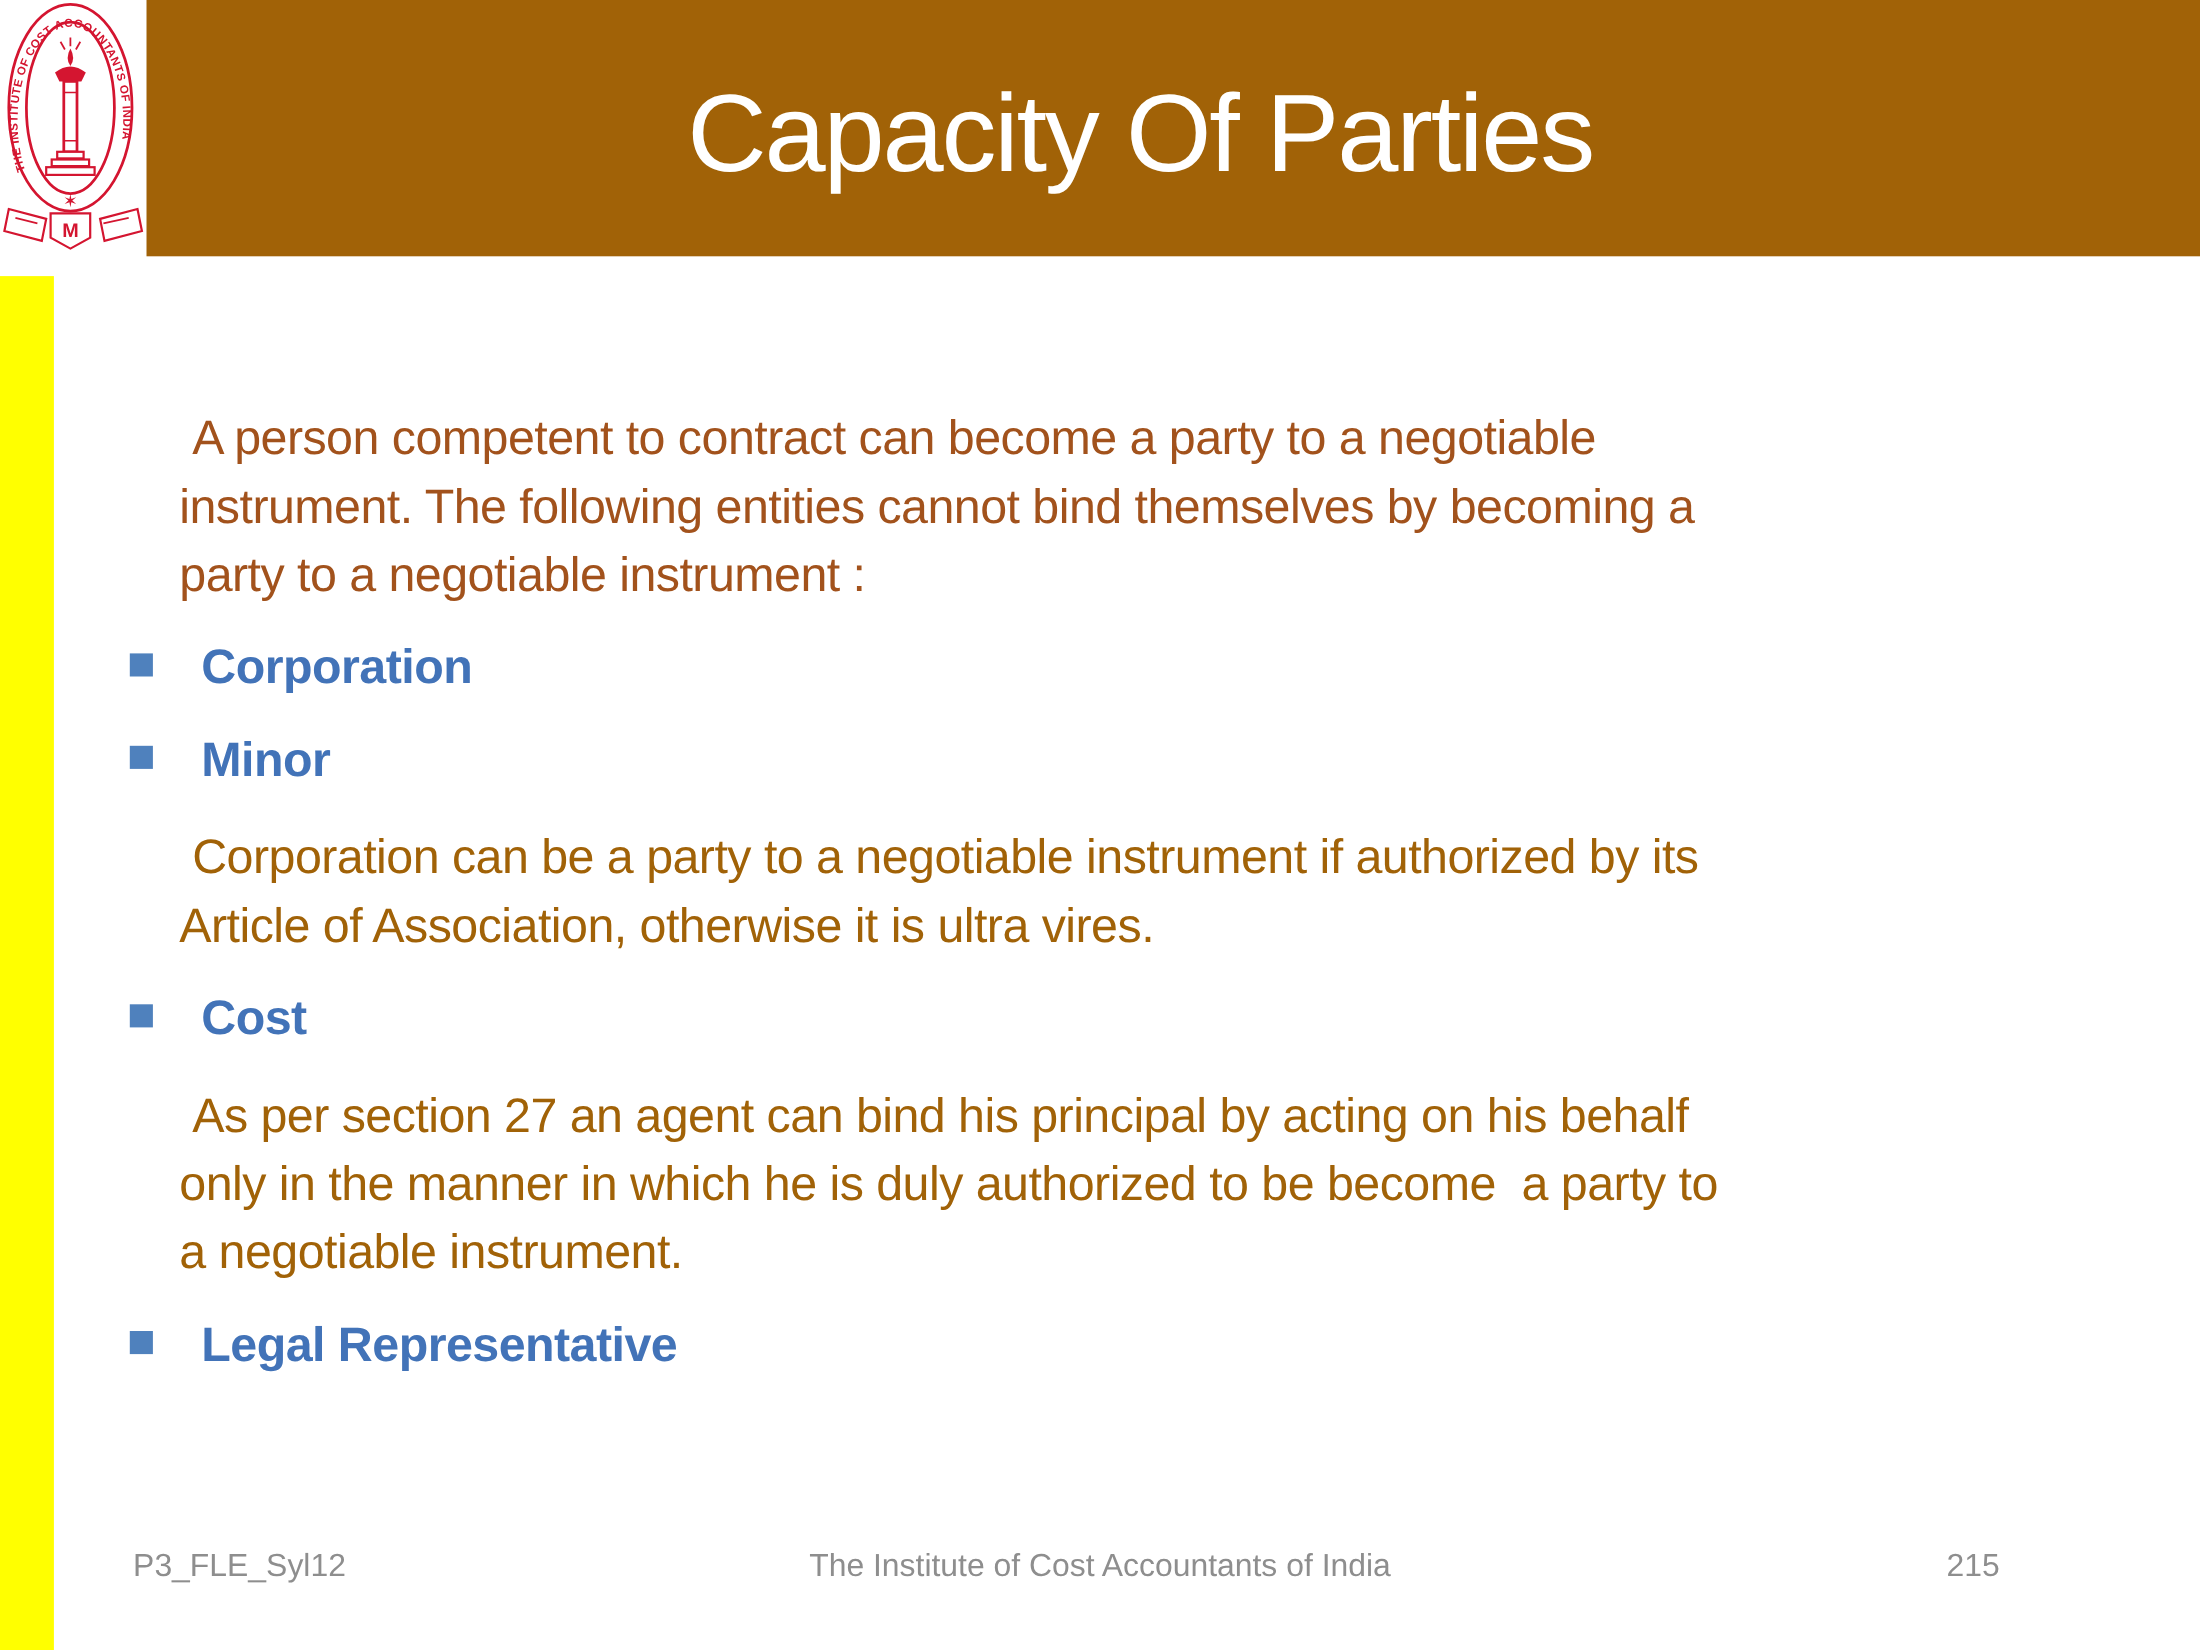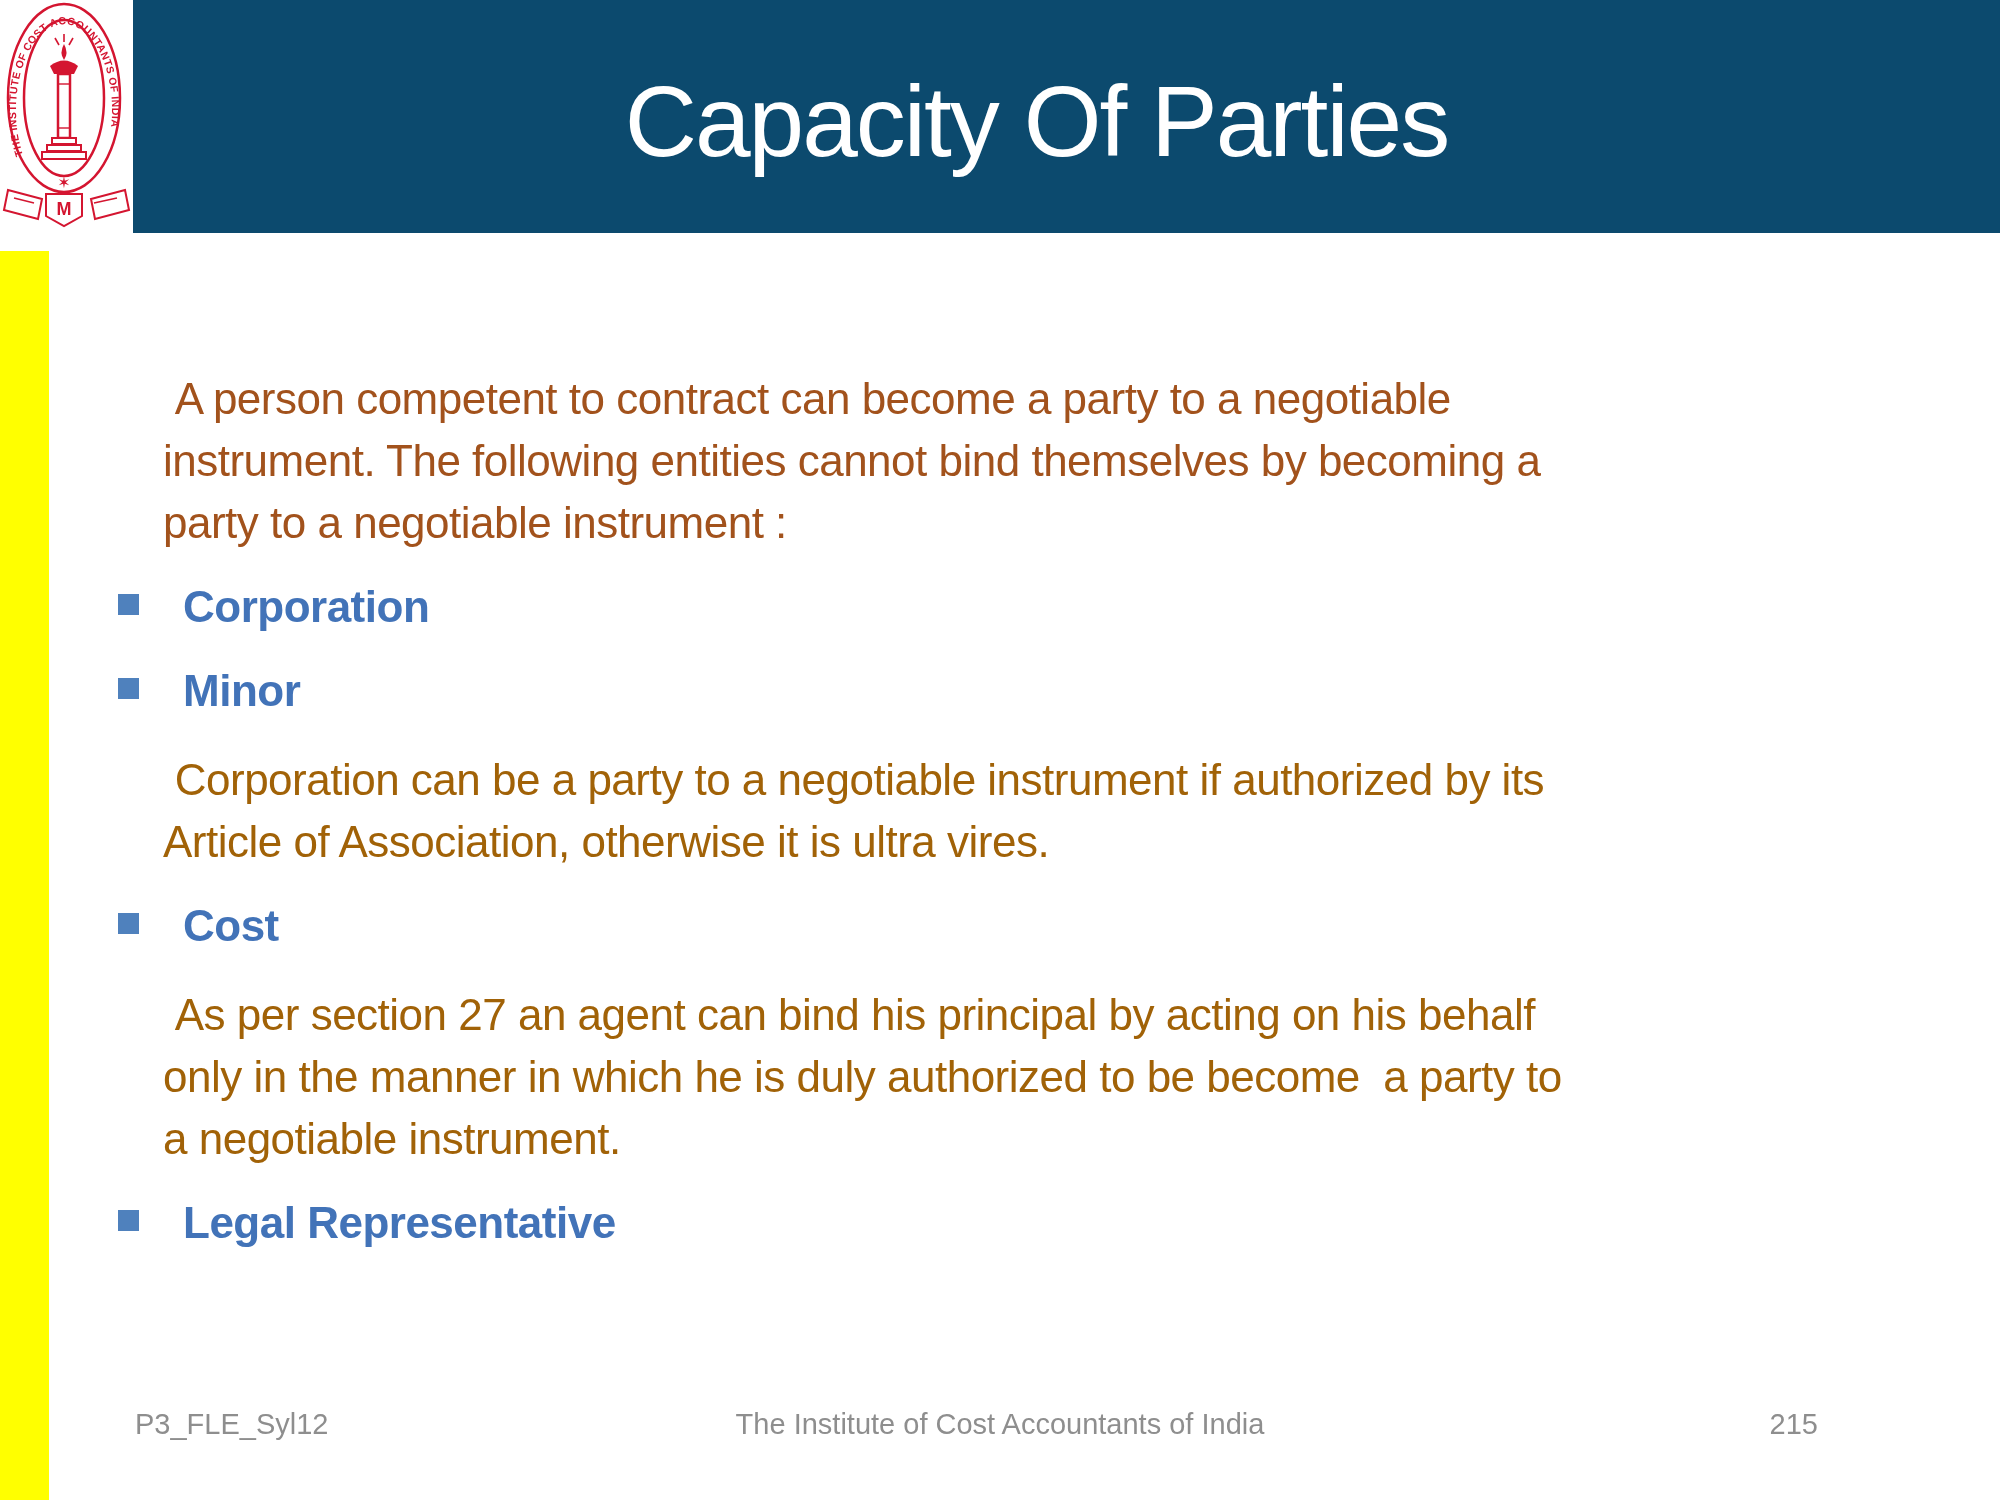--- a/index.html
+++ b/index.html
@@ -6,21 +6,21 @@
   html,body { width:2000px; height:1500px; }
   body {
     position:relative;
     background:#ffffff;
     font-family:"Liberation Sans", sans-serif;
     overflow:hidden;
   }
   
   .header {
     position:absolute; left:133px; top:0; width:1867px; height:233px;
-    background:#0c4a6e;
+    background:#a16207;
     display:flex; align-items:center; justify-content:center;
     padding-top:10px; padding-right:60px;
   }
   .title {
     color:#ffffff;
     font-size:100px;
     font-weight:400;
     letter-spacing:-2px;
     white-space:nowrap;
   }
@@ -60,21 +60,21 @@
   .desc {
     margin-left:163px; margin-top:27px;
     font-size:44px; line-height:62px; letter-spacing:-0.5px;
     color:#a16207;
   }
   
   .footer {
     position:absolute; left:0; right:0; top:1408px; height:42px;
     font-size:29px; color:#8e8e8e;
   }
-  .f-left  { position:absolute; left:135px; }
+  .f-left  { position:absolute; left:121px; }
   .f-center{ position:absolute; left:0; right:0; text-align:center; }
   .f-right { position:absolute; right:182px; }
 </style>
 </head>
 <body>
 
 <div class="header">
   <h1 class="title">Capacity Of Parties</h1>
 </div>
 

